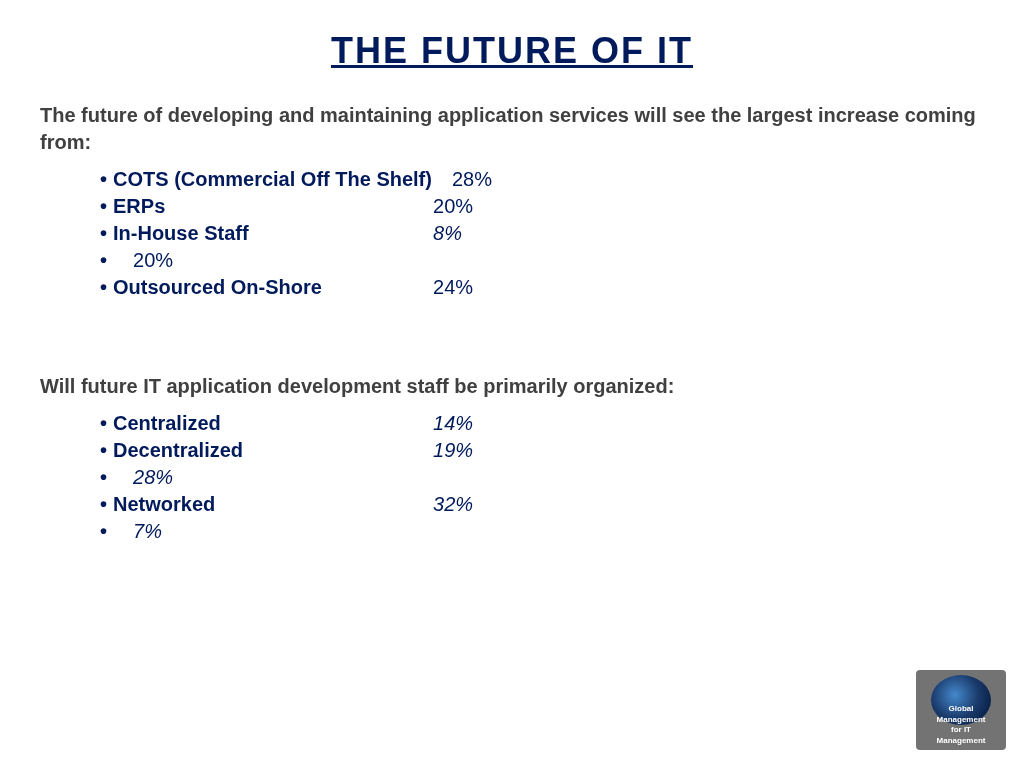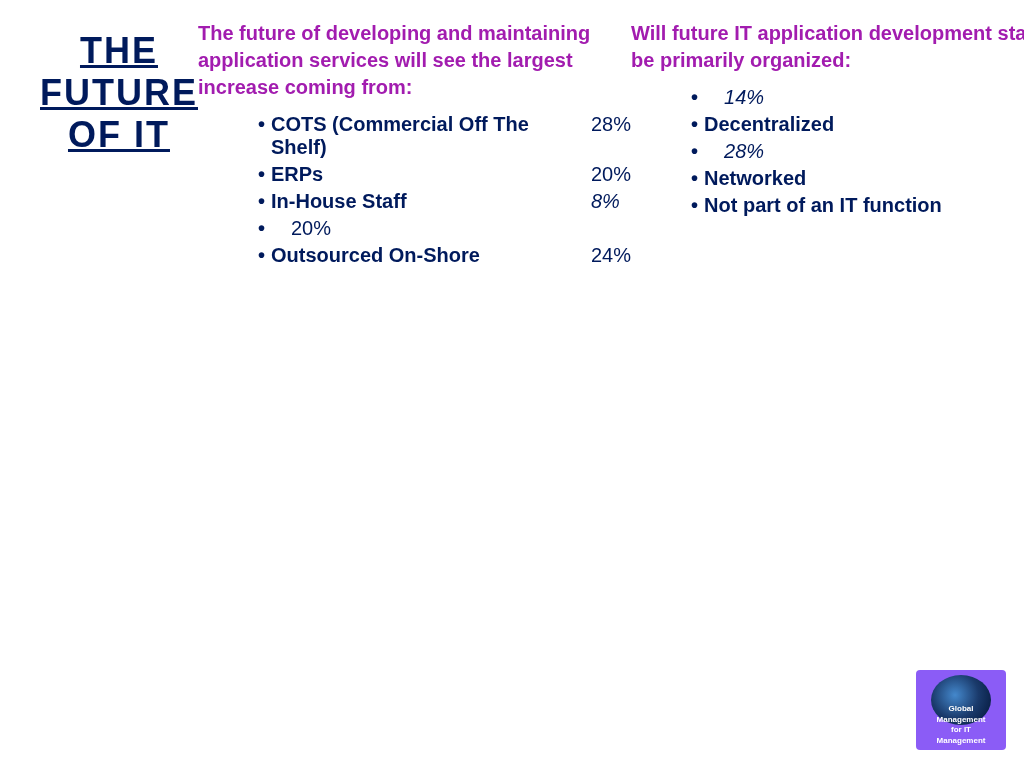--- a/index.html
+++ b/index.html
@@ -15,21 +15,21 @@
       font-family: Arial, Helvetica, sans-serif;
       color: #001a5c;
       overflow: hidden;
     }
 
     .page {
       width: 1024px;
       height: 656px;
       padding: 20px 40px 20px 40px;
       display: flex;
-      flex-direction: row;
+      flex-direction: column;
     }
 
     .page-title {
       text-align: center;
       font-size: 36px;
       font-weight: 900;
       color: #001a5c;
       text-decoration: underline;
       text-transform: uppercase;
       letter-spacing: 2px;
@@ -37,21 +37,21 @@
       padding-top: 10px;
     }
 
     .section {
       margin-bottom: 20px;
     }
 
     .section-heading {
       font-size: 20px;
       font-weight: 900;
-      color: #a21caf;
+      color: #404040;
       line-height: 1.35;
       margin-bottom: 12px;
     }
 
     .bullet-list {
       list-style: none;
       padding-left: 60px;
     }
 
     .bullet-list li {
@@ -92,21 +92,21 @@
       position: absolute;
       bottom: 18px;
       right: 18px;
       width: 90px;
       height: 80px;
     }
 
     .logo-box {
       width: 90px;
       height: 80px;
-      background: #8b5cf6;
+      background: #737373;
       border-radius: 4px;
       display: flex;
       flex-direction: column;
       align-items: center;
       justify-content: center;
       overflow: hidden;
       position: relative;
     }
 
     .logo-globe {
@@ -174,39 +174,39 @@
   </div>
 
   <div class="section-gap"></div>
 
   <div class="section">
     <p class="section-heading">Will future IT application development staff be primarily organized:</p>
 
     <ul class="bullet-list">
       <li>
         <span class="bullet-char">•</span>
+        <span class="item-label">Centralized</span>
         <span class="item-percent italic">14%</span>
       </li>
       <li>
         <span class="bullet-char">•</span>
         <span class="item-label">Decentralized</span>
         <span class="item-percent italic">19%</span>
       </li>
       <li>
         <span class="bullet-char">•</span>
         <span class="item-percent italic">28%</span>
       </li>
       <li>
         <span class="bullet-char">•</span>
         <span class="item-label">Networked</span>
         <span class="item-percent italic">32%</span>
       </li>
       <li>
         <span class="bullet-char">•</span>
-        <span class="item-label">Not part of an IT function</span>
         <span class="item-percent italic">7%</span>
       </li>
     </ul>
   </div>
 
 </div>
 
 <div class="logo-container">
   <div class="logo-box">
     <div class="logo-globe"></div>

